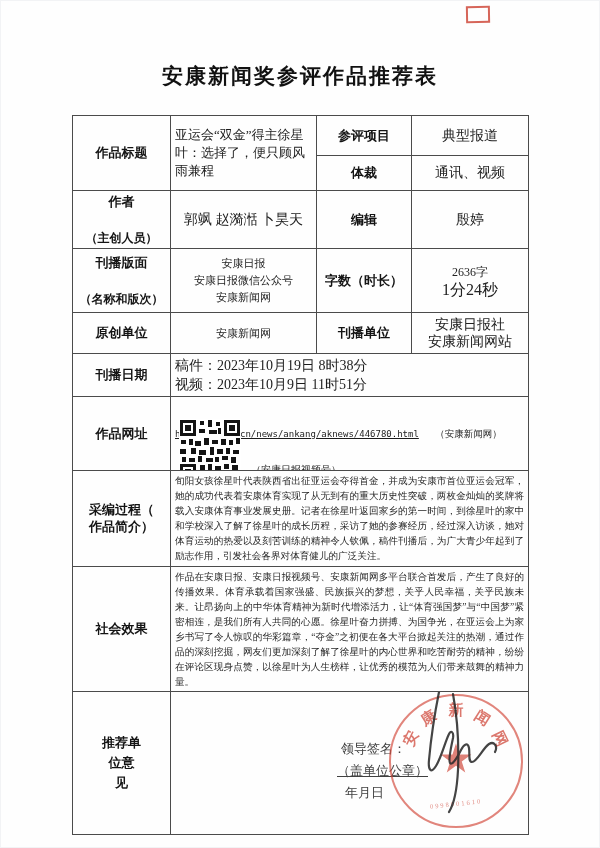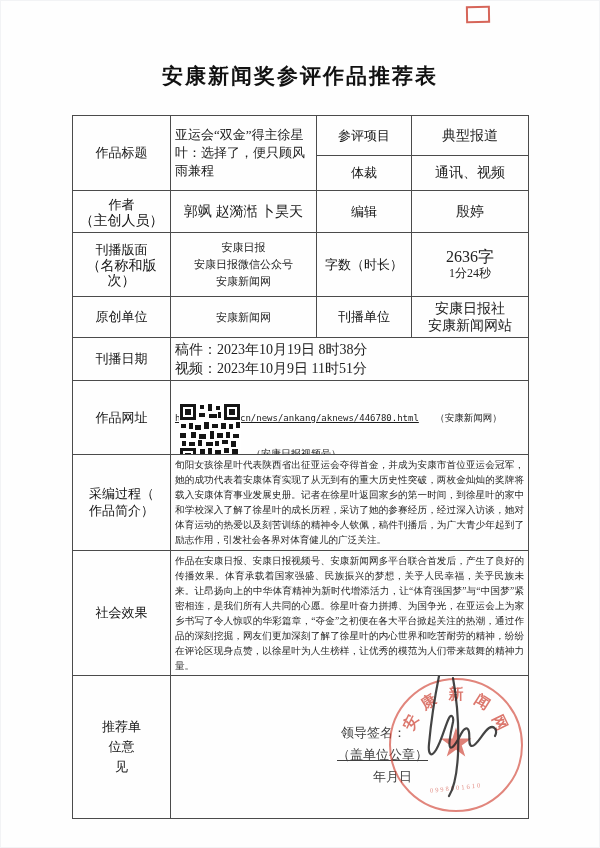--- a/index.html
+++ b/index.html
@@ -22,23 +22,23 @@
     position:absolute;left:72px;top:115px;width:456px;
     border-collapse:collapse;table-layout:fixed;
   }
   table.form td{
     border:1px solid #4b4b4b;padding:2px 4px;vertical-align:middle;
     overflow:hidden;
   }
   col.c1{width:98px}col.c2{width:146px}col.c3{width:95px}col.c4{width:117px}
   .lbl{
     font-family:"Liberation Sans","DejaVu Sans",sans-serif;
-    font-weight:normal;text-align:center;font-size:13px;color:#141414;
-  }
-  .lbl .sub{font-size:14px;display:block;line-height:15px;}
+    font-weight:bold;text-align:center;font-size:13px;color:#141414;
+  }
+  .lbl .sub{font-size:12px;display:block;line-height:15px;margin-top:21px;}
   .lbl .l1{display:block;line-height:17px;}
   .val{text-align:center;font-size:11px;color:#222;}
   .val.small{font-size:14px;}
   .val .line{display:block;line-height:17px;}
   .title-val{font-size:13px;line-height:18px;text-align:left;padding:2px 5px;}
   .para{
     font-size:9.6px;line-height:15.1px;text-align:justify;
     padding:4px 7px;color:#262626;vertical-align:top;
   }
   .date-cell{font-size:14px;text-align:left;padding-left:7px;}
@@ -50,21 +50,21 @@
     font-size:9px;text-decoration:underline;color:#1c1c1c;
   }
   .url-note{font-size:9.5px;margin-left:14px;}
   .qr-wrap{position:absolute;left:8px;top:22px;width:62px;height:62px;}
   .qr-caption{position:absolute;left:80px;top:66px;font-size:10px;}
   .opinion-cell{position:relative;vertical-align:top;}
   .rec-lbl .l{display:block;line-height:20px;}
   .sign-block{position:absolute;left:160px;top:46px;z-index:1;font-size:13px;color:#404040;}
   .sign-block .s1{display:block;margin-left:10px;line-height:22px;}
   .sign-block .s2{display:block;margin-left:6px;line-height:22px;text-decoration:underline;}
-  .sign-block .s3{display:block;margin-left:42px;line-height:22px;}
+  .sign-block .s3{display:block;margin-left:14px;line-height:22px;}
   .seal{
     position:absolute;left:218px;top:2px;width:130px;height:130px;z-index:2;
     border:2.5px solid rgba(210,72,58,.72);border-radius:50%;
     opacity:.92;pointer-events:none;
   }
   .seal .ch{
     position:absolute;font-size:15px;font-weight:bold;color:rgba(206,66,52,.78);
     font-family:"Liberation Serif",serif;width:16px;height:16px;text-align:center;
   }
   .seal .star{
@@ -123,22 +123,22 @@
         <span class="l1">刊播版面</span>
         <span class="sub">（名称和版次）</span>
       </td>
       <td class="val">
         <span class="line">安康日报</span>
         <span class="line">安康日报微信公众号</span>
         <span class="line">安康新闻网</span>
       </td>
       <td class="lbl">字数（时长）</td>
       <td class="val">
-        <span class="line" style="font-size:16px">2636字</span>
-        <span class="line" style="font-size:12px">1分24秒</span>
+        <span class="line" style="font-size:12px">2636字</span>
+        <span class="line" style="font-size:16px">1分24秒</span>
       </td>
     </tr>
 
     <tr style="height:41px;">
       <td class="lbl">原创单位</td>
       <td class="val">安康新闻网</td>
       <td class="lbl">刊播单位</td>
       <td class="val small">
         <span class="line">安康日报社</span>
         <span class="line">安康新闻网站</span>

